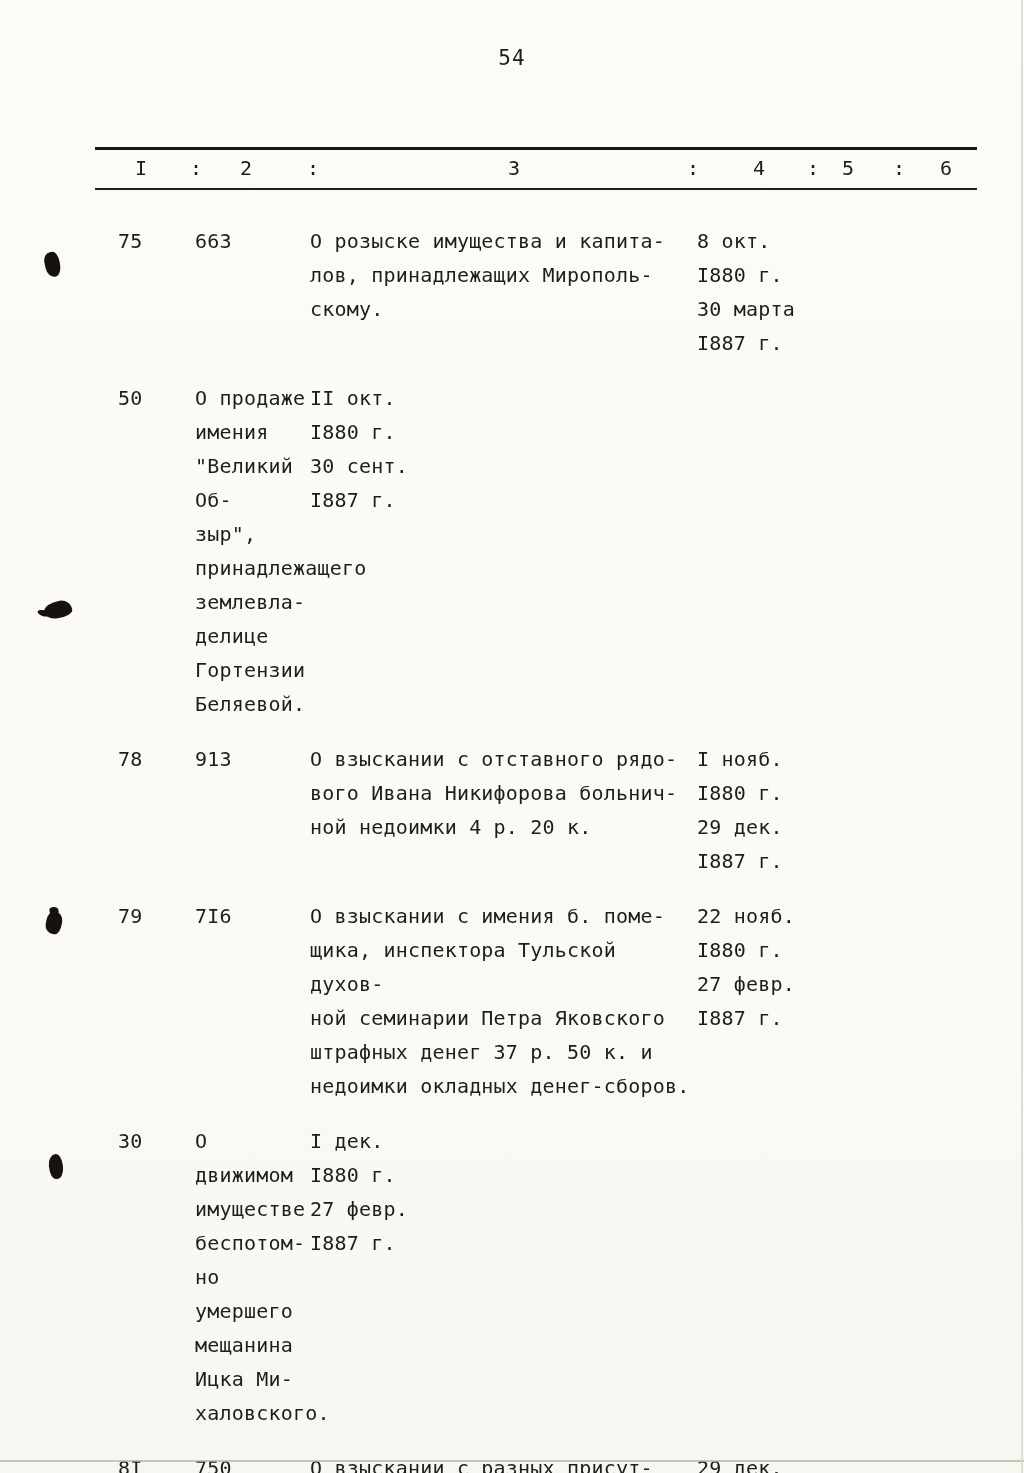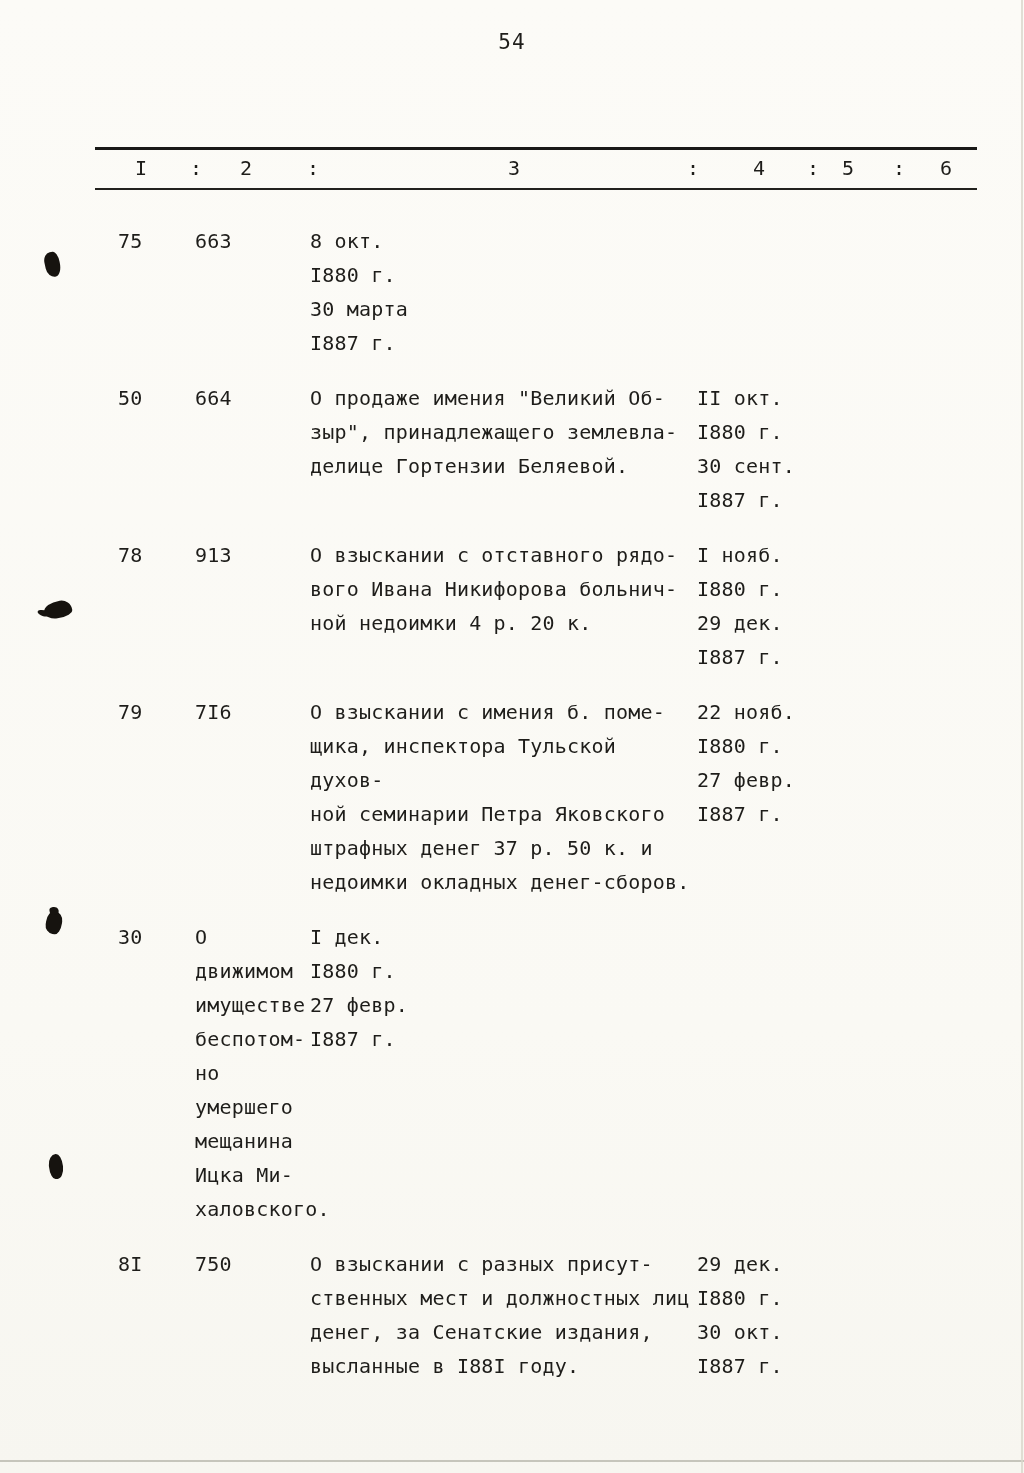--- a/index.html
+++ b/index.html
@@ -14,21 +14,21 @@
     font-family: "DejaVu Sans Mono", "Liberation Mono", monospace;
     color: #1e1d1a;
     overflow: hidden;
   }
   .sheet {
     position: absolute;
     inset: 0;
   }
   .page-number {
     position: absolute;
-    top: 30px;
+    top: 46px;
     left: 0;
     width: 1024px;
     text-align: center;
     font-size: 21px;
     letter-spacing: 1px;
   }
   .table-header {
     position: absolute;
     top: 147px;
     left: 95px;
@@ -154,29 +154,31 @@
     <span class="hc5">5</span>
     <span class="hs5">:</span>
     <span class="hc6">6</span>
   </div>
 
   <div class="entries">
 
     <div class="entry">
       <div class="c-no">75</div>
       <div class="c-file">663</div>
+      <div class="c-title">О розыске имущества и капита-
+лов, принадлежащих Мирополь-
+скому.</div>
       <div class="c-dates">8 окт.
 I880 г.
 30 марта
 I887 г.</div>
     </div>
 
     <div class="entry">
       <div class="c-no">50</div>
-      <div class="c-file">664</div>
       <div class="c-title">О продаже имения "Великий Об-
 зыр", принадлежащего землевла-
 делице Гортензии Беляевой.</div>
       <div class="c-dates">II окт.
 I880 г.
 30 сент.
 I887 г.</div>
     </div>
 
     <div class="entry">

